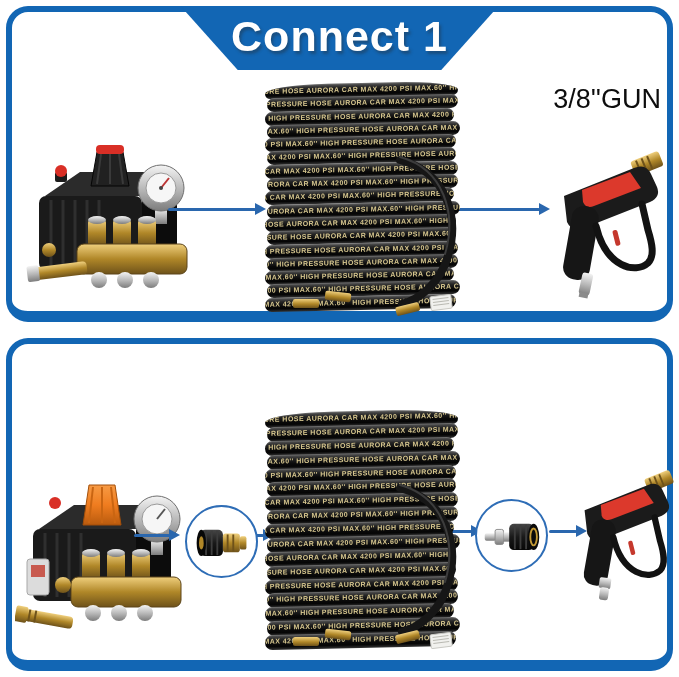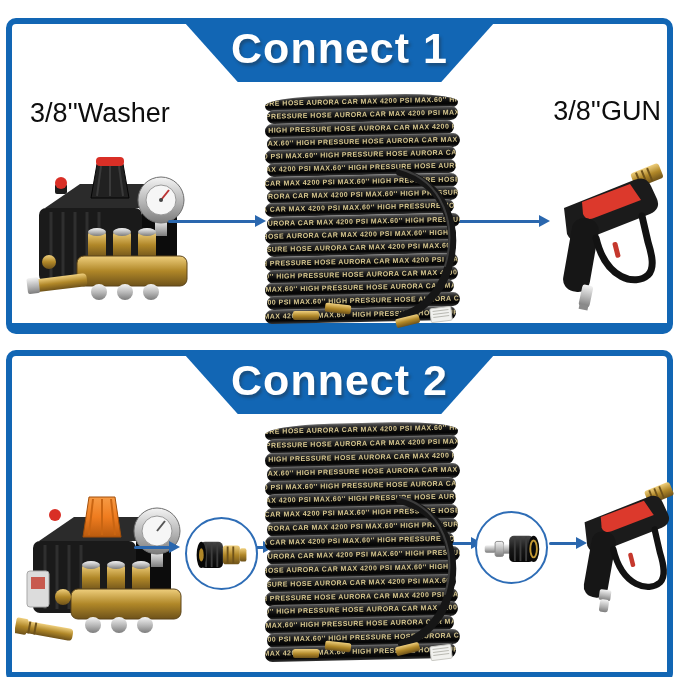--- a/index.html
+++ b/index.html
@@ -7,23 +7,22 @@
     --arrow:#2a67ae;
     --ink:#0d0d0d;
   }
   html,body{margin:0;padding:0;}
   body{
     width:679px;height:677px;position:relative;background:#ffffff;
     font-family:"Liberation Sans",sans-serif;overflow:hidden;
   }
   .panel{
     position:absolute;left:6px;width:667px;background:#fff;
-    border:6px solid var(--blue);border-bottom-width:11px;border-radius:10px;
+    border:6px solid var(--blue);border-bottom-width:11px;border-radius:22px;
     box-sizing:border-box;
-    margin-top:12px;
   }
   #panel1{top:6px;height:316px;}
   #panel2{top:338px;height:333px;}
   .banner{
     position:absolute;top:-6px;left:50%;transform:translateX(-50%);
     width:318px;height:64px;background:var(--blue);
     clip-path:polygon(0 0,100% 0,82% 100%,18% 100%);
     display:flex;align-items:center;justify-content:center;z-index:5;
   }
   .banner .title{
@@ -94,21 +93,20 @@
         <stop offset="1" stop-color="#b85a0e"></stop>
     </linearGradient>
   </defs>
 </svg>
 
 <section class="panel" id="panel1">
   <div class="banner">
     <span class="title">Connect 1</span>
   </div>
 
-  <div class="label" style="left:18px;top:74px;">3/8''Washer</div>
   <div class="label" style="right:6px;top:72px;">3/8''GUN</div>
 
   <div class="item" style="left:13px;top:126px;">
     <svg width="175" height="172" viewBox="0 0 175 172">
       <polygon points="20,58 55,34 152,34 117,58" fill="#2b2b2b"></polygon>
       <polygon points="117,58 152,34 152,106 117,130" fill="#0c0c0c"></polygon>
       <rect x="14" y="58" width="103" height="74" rx="7" fill="#1a1a1a"></rect>
       <g stroke="#2f2f2f" stroke-width="3">
         <line x1="26" y1="62" x2="26" y2="128"></line>
           <line x1="38" y1="62" x2="38" y2="128"></line>
@@ -241,23 +239,20 @@
       <rect x="64" y="84" width="5" height="16" rx="2" fill="#c5382d" transform="rotate(-14 66 92)"></rect>
       <g transform="rotate(12 36 140)">
         <rect x="30" y="127" width="11" height="22" rx="3" fill="url(#gradSilver)"></rect>
         <rect x="31" y="147" width="9" height="5" fill="#8b8b8b"></rect>
       </g>
     </svg>
   </div>
 </section>
 
 <section class="panel" id="panel2">
-  <div class="banner">
-    <span class="title">Connect 2</span>
-  </div>
 
 
   <div class="item" style="left:3px;top:129px;">
     <svg width="180" height="172" viewBox="0 0 180 172">
       <polygon points="24,56 59,32 156,32 121,56" fill="#2b2b2b"></polygon>
       <polygon points="121,56 156,32 156,104 121,128" fill="#0c0c0c"></polygon>
       <rect x="18" y="56" width="103" height="72" rx="7" fill="#1a1a1a"></rect>
       <g stroke="#2f2f2f" stroke-width="3">
         <line x1="30" y1="60" x2="30" y2="124"></line>
           <line x1="42" y1="60" x2="42" y2="124"></line>

